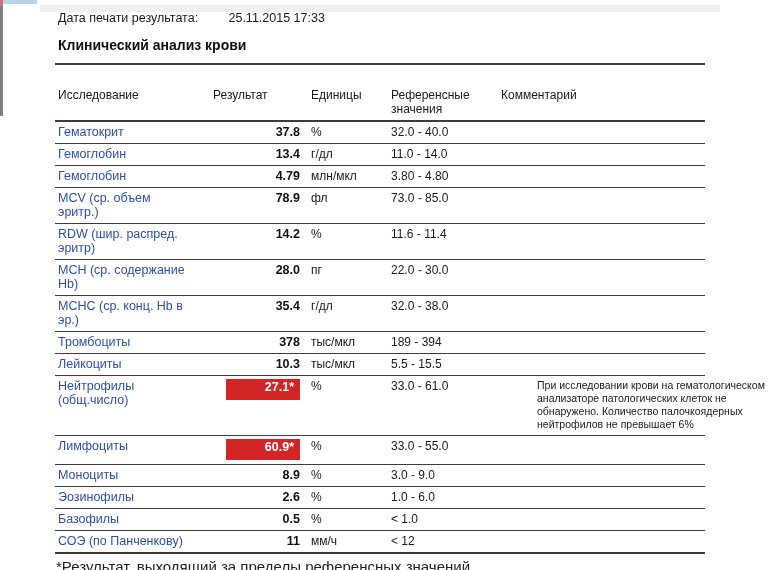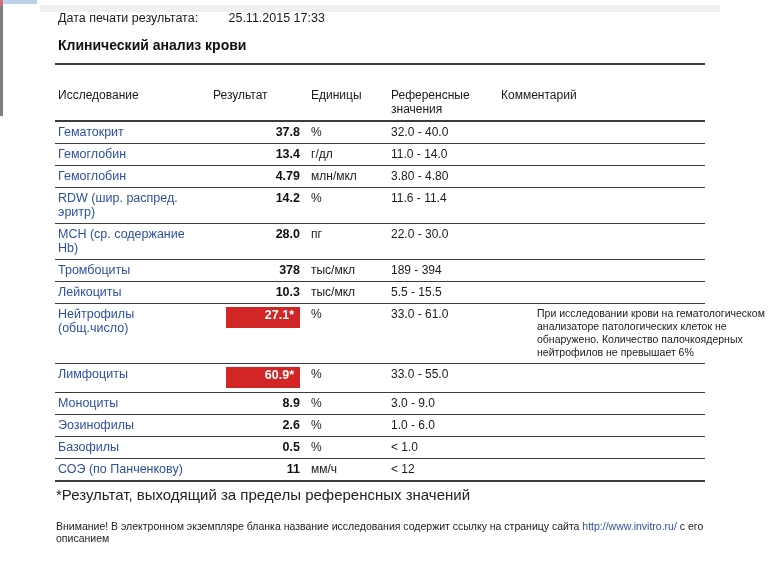--- a/index.html
+++ b/index.html
@@ -109,38 +109,56 @@
         <tr>
       <td class="name">Гемоглобин</td>
       <td class="res"><span>4.79</span></td>
       <td class="unit">млн/мкл</td>
       <td class="ref">3.80 - 4.80</td>
       <td class="com">
             <div class="cmt"></div>
           </td>
     </tr>
         <tr>
+      <td class="name">MCV (ср. объем эритр.)</td>
+      <td class="res"><span>78.9</span></td>
+      <td class="unit">фл</td>
+      <td class="ref">73.0 - 85.0</td>
+      <td class="com">
+            <div class="cmt"></div>
+          </td>
+    </tr>
+        <tr>
       <td class="name">RDW (шир. распред. эритр)</td>
       <td class="res"><span>14.2</span></td>
       <td class="unit">%</td>
       <td class="ref">11.6 - 11.4</td>
       <td class="com">
             <div class="cmt"></div>
           </td>
     </tr>
         <tr>
       <td class="name">MCH (ср. содержание Hb)</td>
       <td class="res"><span>28.0</span></td>
       <td class="unit">пг</td>
       <td class="ref">22.0 - 30.0</td>
       <td class="com">
             <div class="cmt"></div>
           </td>
     </tr>
         <tr>
+      <td class="name">MCHC (ср. конц. Hb в эр.)</td>
+      <td class="res"><span>35.4</span></td>
+      <td class="unit">г/дл</td>
+      <td class="ref">32.0 - 38.0</td>
+      <td class="com">
+            <div class="cmt"></div>
+          </td>
+    </tr>
+        <tr>
       <td class="name">Тромбоциты</td>
       <td class="res"><span>378</span></td>
       <td class="unit">тыс/мкл</td>
       <td class="ref">189 - 394</td>
       <td class="com">
             <div class="cmt"></div>
           </td>
     </tr>
         <tr>
       <td class="name">Лейкоциты</td>

